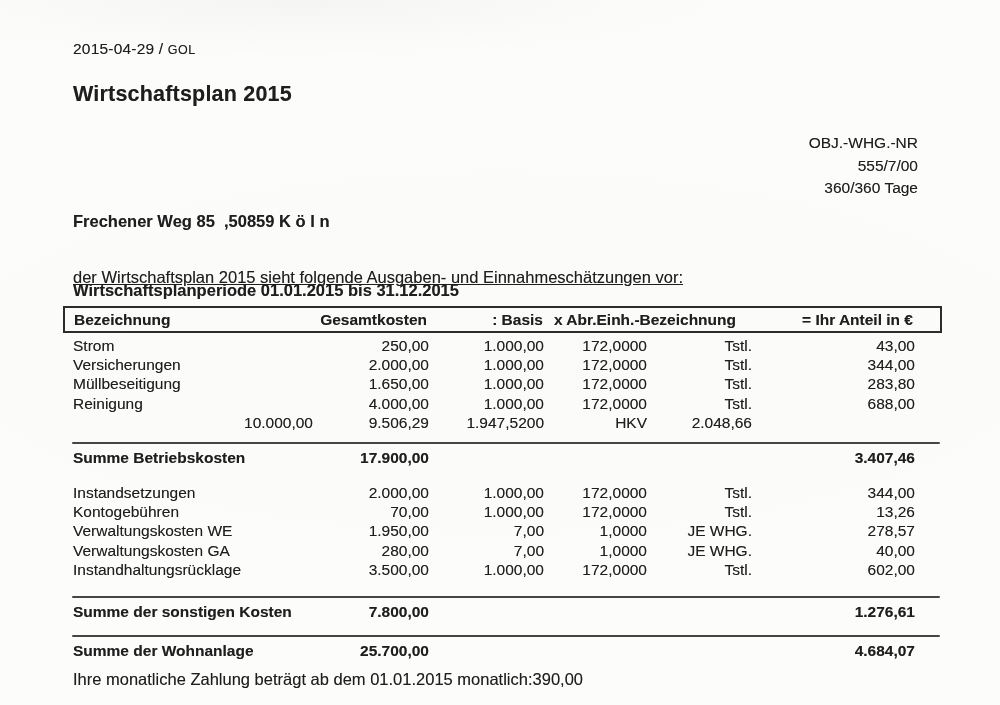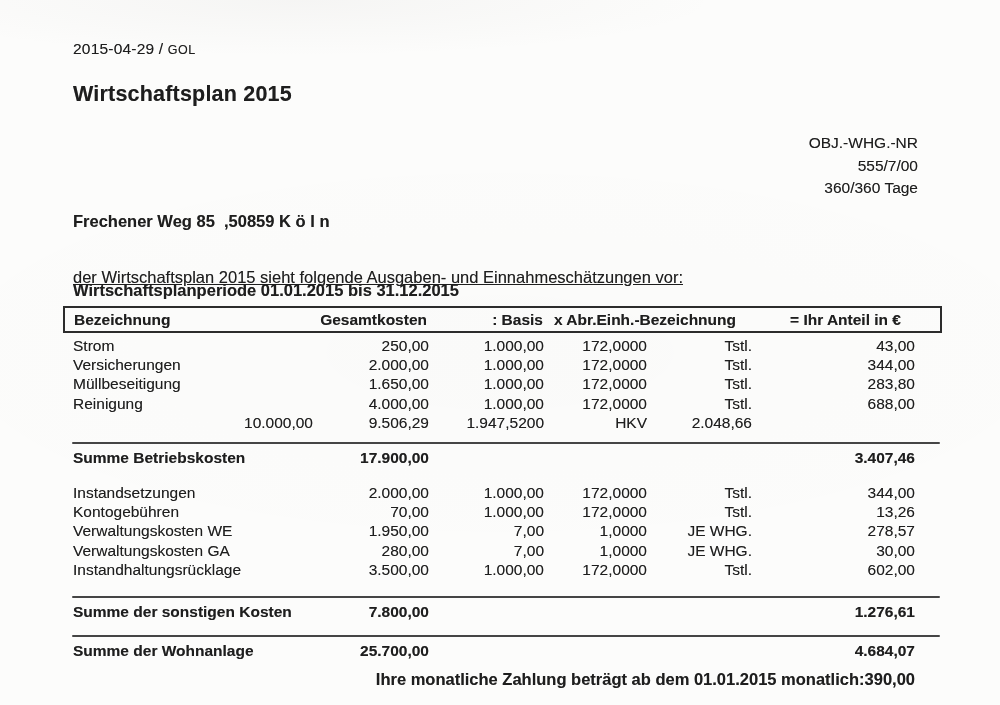--- a/index.html
+++ b/index.html
@@ -29,21 +29,21 @@
   
   .head-box{
     position:absolute;left:63px;top:306px;width:879px;height:27px;
     border:2px solid #2c2c2c;box-sizing:border-box;background:transparent;
   }
   .head-box span{position:absolute;top:0;line-height:23px;font-size:15.5px;font-weight:bold;white-space:pre;}
   .h-bez{left:9px;}
   .h-ges{right:513px;}
   .h-bas{right:397px;}
   .h-abr{left:489px;}
-  .h-ant{right:39px;}
+  .h-ant{right:27px;}
   .rows{position:absolute;left:73px;width:842px;}
   .trow{
     display:grid;
     grid-template-columns:240px 116px 115px 103px 105px 163px;
     height:19.2px;line-height:19.2px;font-size:15.5px;white-space:pre;
   }
   .trow .c{overflow:visible;}
   .trow .n{text-align:right;}
   .rows-1{top:336px;}
   .rows-2{top:483px;}
@@ -51,22 +51,22 @@
   .sum-1{top:448px;}
   .sum-2{top:602px;}
   .sum-3{top:641px;}
   .sumrow .trow{font-weight:bold;height:20px;line-height:20px;}
   .rule{position:absolute;left:72px;width:868px;height:2px;background:#454545;border-radius:1px;}
   .rule-1{top:442px;}
   .rule-2{top:596px;}
   .rule-3{top:635px;}
   .footer-row{
     position:absolute;left:73px;top:669px;width:842px;
-    display:flex;justify-content:flex-end;
-    font-size:16.5px;font-weight:bold;line-height:20px;white-space:pre;
+    display:flex;justify-content:flex-start;
+    font-size:16.5px;font-weight:normal;line-height:20px;white-space:pre;
   }
   
   .page *{text-shadow:0 0 .5px rgba(30,30,30,.45);}
 </style>
 </head>
 <body>
 
 <div class="page">
 
   <div class="txt date-line"><span>2015-04-29 / </span><span class="author">GOL</span></div>
@@ -171,21 +171,21 @@
       <span class="c n">1,0000</span>
       <span class="c n">JE WHG.</span>
       <span class="c n">278,57</span>
     </div>
     <div class="trow">
       <span class="c">Verwaltungskosten GA</span>
       <span class="c n">280,00</span>
       <span class="c n">7,00</span>
       <span class="c n">1,0000</span>
       <span class="c n">JE WHG.</span>
-      <span class="c n">30,00</span>
+      <span class="c n">40,00</span>
     </div>
     <div class="trow">
       <span class="c">Instandhaltungsrücklage</span>
       <span class="c n">3.500,00</span>
       <span class="c n">1.000,00</span>
       <span class="c n">172,0000</span>
       <span class="c n">Tstl.</span>
       <span class="c n">602,00</span>
     </div>
   </div>

